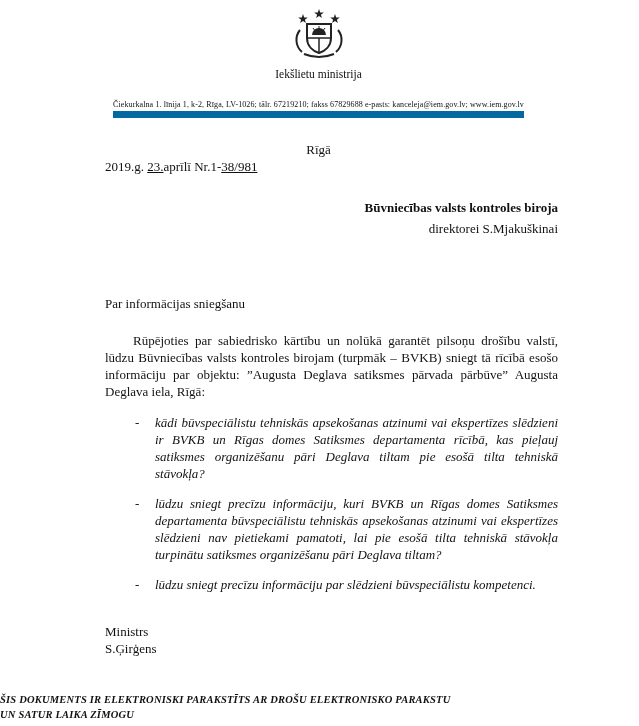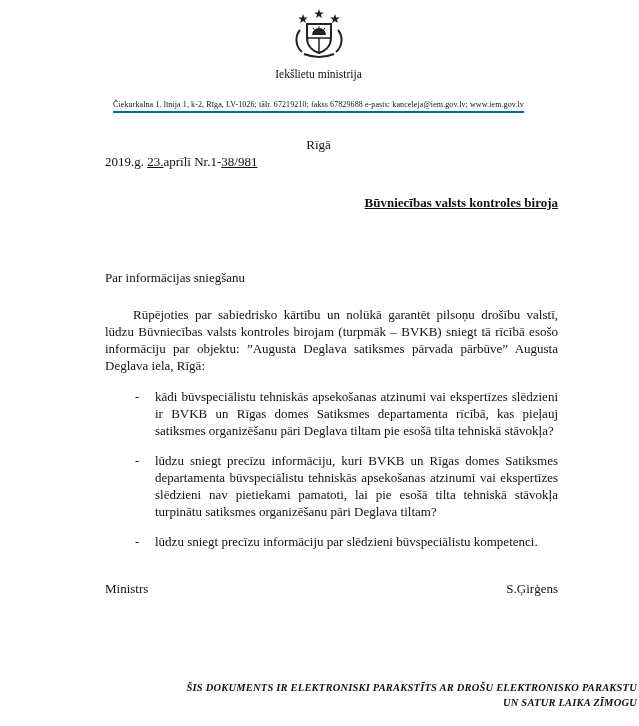--- a/index.html
+++ b/index.html
@@ -16,44 +16,44 @@
   .emblem{ display:inline-block; line-height:0; }
   .ministry-name{ font-size:11.5px; margin-top:4px; }
   .address-line{
     margin-top:20px;
     text-align:center;
     font-size:8px;
     letter-spacing:0.1px;
   }
   .address-line span{
     display:inline-block;
-    border-bottom:2px solid #0369a1;
+    border-bottom:7px solid #0369a1;
     padding-bottom:2px;
   }
   .city{ text-align:center; font-size:13px; margin-top:24px; }
   .content{ margin:0 79px 0 105px; font-size:13px; line-height:17px; }
   .date-line{ }
   .u{ text-decoration:underline; }
   .recipient{ margin-top:22px; text-align:right; line-height:21px; }
-  .recipient .r1{ font-weight:bold;text-decoration:underline; }
+  .recipient .r1{ font-weight:bold; }
   .subject{ margin-top:56px; text-align:left; }
   .body-par{
     margin-top:20px;
     text-align:justify;
     text-indent:28px;
   }
   .req-list{ margin-top:14px; }
   .req-item{ display:flex; margin:0 0 13px 30px; }
   .req-item .marker{ width:20px; flex:0 0 20px; }
-  .req-item .txt{ flex:1; text-align:justify; }
-  .sig-row{ margin-top:30px; display:flex; justify-content:space-between; }
+  .req-item .txt{ flex:1; text-align:justify;font-style:italic; }
+  .sig-row{ margin-top:30px; display:flex; justify-content:space-between;flex-direction:column; }
   .footer-note{
     position:absolute;
-    left:0; right:0; bottom:16px;
-    text-align:right;
+    left:0; right:0; bottom:4px;
+    text-align:left;
     font-style:italic;
     font-weight:bold;
     font-size:10.5px;
     line-height:15px;
     letter-spacing:0.2px;
   }
 </style>
 </head>
 <body>
 
@@ -89,20 +89,21 @@
   </div>
 
   <div class="city">Rīgā</div>
 
   <div class="content">
 
     <div class="date-line"><span>2019.g. </span><span class="u">23.</span><span>aprīlī Nr.1-</span><span class="u">38/981</span></div>
 
     <div class="recipient">
       <div class="r1">Būvniecības valsts kontroles biroja</div>
+      <div>direktorei S.Mjakuškinai</div>
     </div>
 
     <div class="subject">Par informācijas sniegšanu</div>
 
     <p class="body-par">Rūpējoties par sabiedrisko kārtību un nolūkā garantēt pilsoņu drošību valstī, lūdzu Būvniecības valsts kontroles birojam (turpmāk – BVKB) sniegt tā rīcībā esošo informāciju par objektu: ”Augusta Deglava satiksmes pārvada pārbūve” Augusta Deglava iela, Rīgā:</p>
 
     <div class="req-list">
       <div class="req-item">
         <span class="marker">-</span>
         <span class="txt">kādi būvspeciālistu tehniskās apsekošanas atzinumi vai ekspertīzes slēdzieni ir BVKB un Rīgas domes Satiksmes departamenta rīcībā, kas pieļauj satiksmes organizēšanu pāri Deglava tiltam pie esošā tilta tehniskā stāvokļa?</span>

